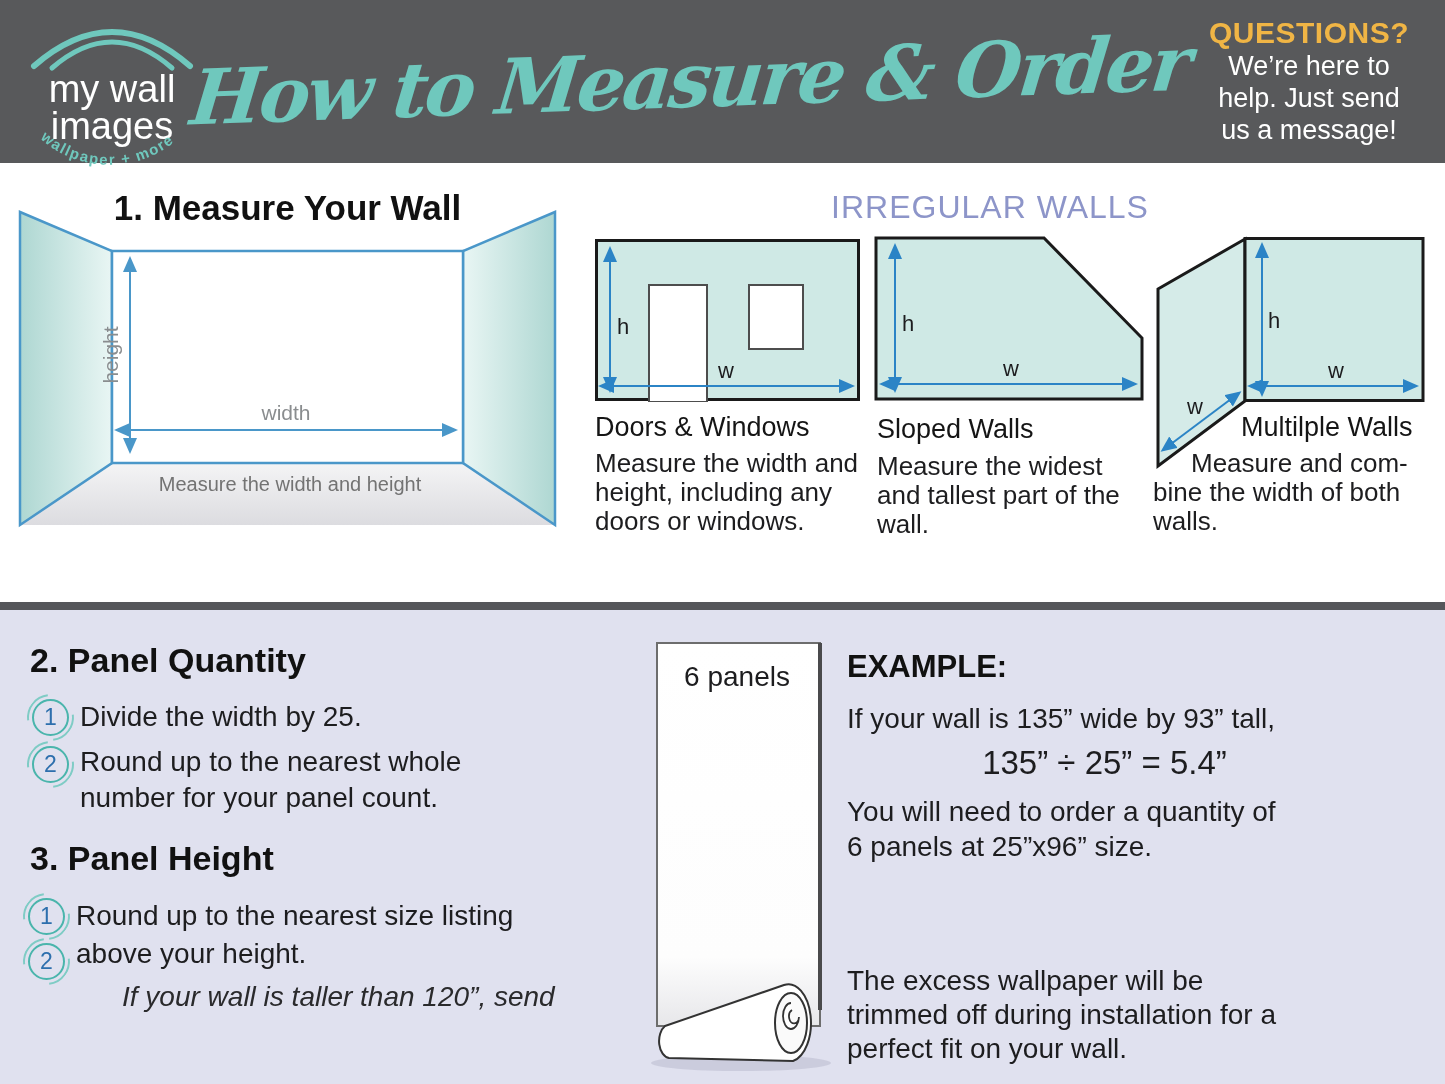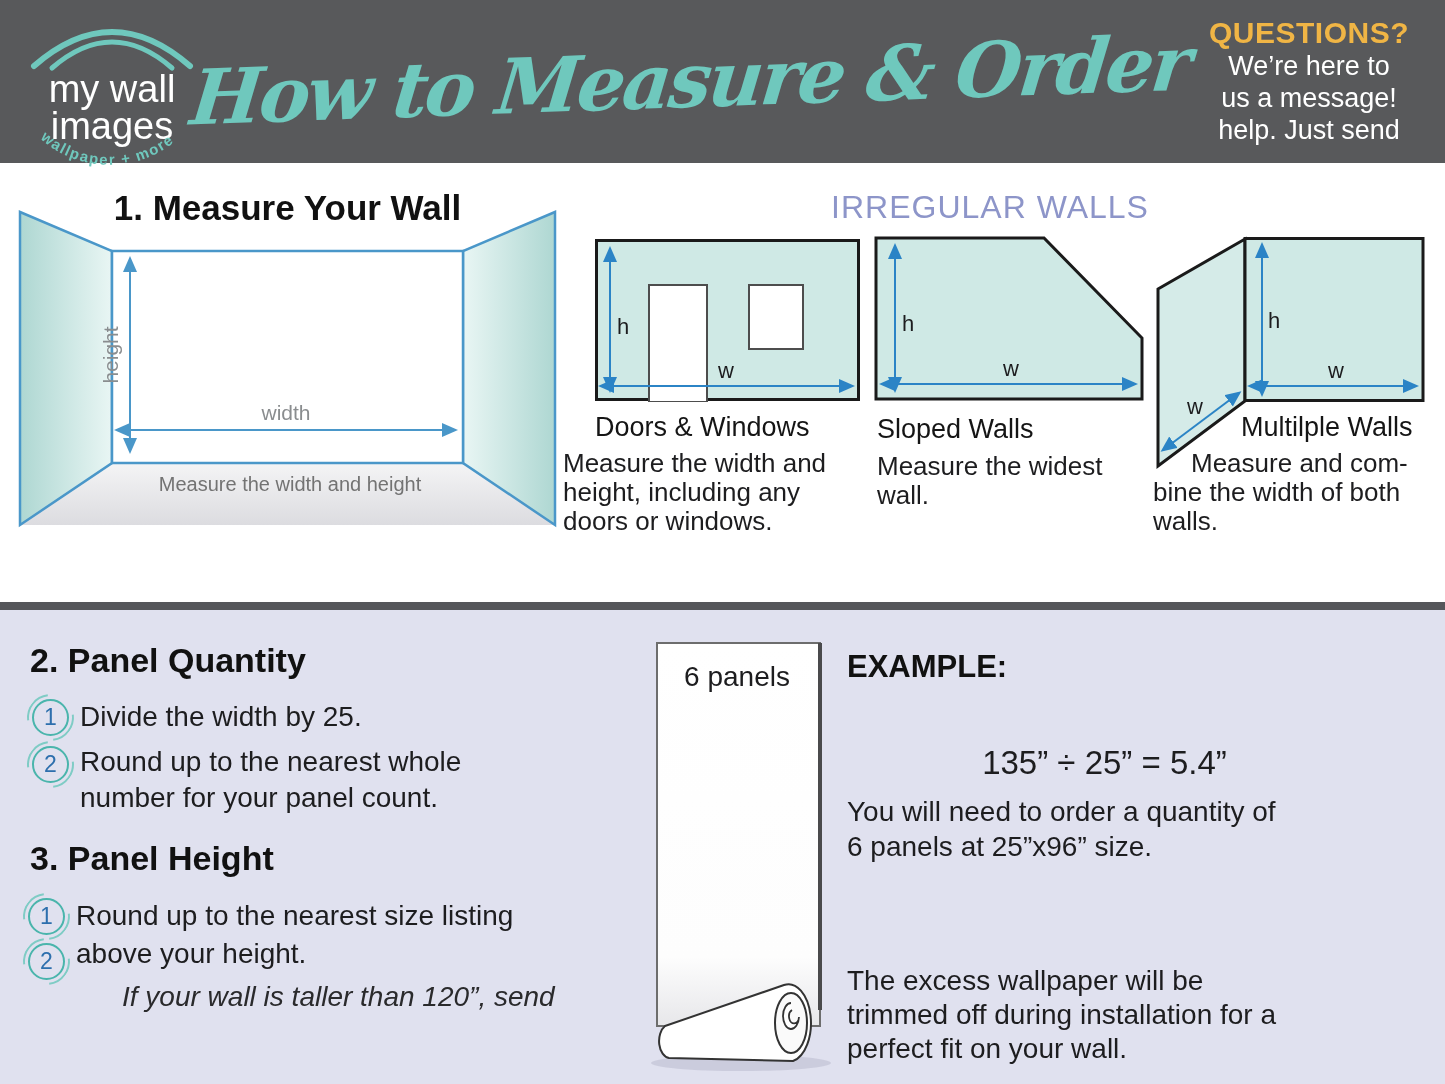--- a/index.html
+++ b/index.html
@@ -75,22 +75,22 @@
       <text font-size="15" font-weight="bold" fill="#6fc8bd" letter-spacing="1.5">
         <textPath href="#logo-tagline-path" startOffset="6">wallpaper + more</textPath>
       </text>
     </svg>
 
     <div id="script-title">How to Measure &amp; Order</div>
 
     <div id="questions-block">
       <div id="questions-label">QUESTIONS?</div>
       <span class="help-line">We’re here to</span>
+      <span class="help-line">help. Just send</span>
       <span class="help-line">us a message!</span>
-      <span class="help-line">help. Just send</span>
     </div>
   </div>
 
   <div id="measure-heading">1. Measure Your Wall</div>
 
   <svg class="abs" style="left:15px;top:203px" width="545" height="332" viewBox="0 0 545 332">
     <defs>
       <linearGradient id="wallL" x1="0" y1="0" x2="1" y2="0">
         <stop offset="0" stop-color="#aed7d2"></stop>
           <stop offset="1" stop-color="#e9f6f4"></stop>
@@ -161,29 +161,30 @@
     <rect x="93" y="2.5" width="178" height="162" fill="#cfe9e5" stroke="#1a1a1a" stroke-width="3"></rect>
     <line x1="110" y1="9" x2="110" y2="158" stroke="#2b84c6" stroke-width="2" marker-start="url(#mM)" marker-end="url(#mM)"></line>
     <line x1="98" y1="150" x2="264" y2="150" stroke="#2b84c6" stroke-width="2" marker-start="url(#mM)" marker-end="url(#mM)"></line>
     <line x1="11" y1="214" x2="87" y2="157" stroke="#2b84c6" stroke-width="2" marker-start="url(#mM)" marker-end="url(#mM)"></line>
     <text x="122" y="92" font-size="22" fill="#1d1d1f" text-anchor="middle">h</text>
     <text x="184" y="142" font-size="22" fill="#1d1d1f" text-anchor="middle">w</text>
     <text x="43" y="178" font-size="22" fill="#1d1d1f" text-anchor="middle">w</text>
   </svg>
 
   <div class="diagram-title" style="left:595px;top:412px">Doors &amp; Windows</div>
-  <div class="diagram-desc" style="left:563px;top:449px">
+  <div class="diagram-desc" style="left:595px;top:449px">
     <span>Measure the width and</span>
     <span>height, including any</span>
     <span>doors or windows.</span>
   </div>
 
   <div class="diagram-title" style="left:877px;top:414px">Sloped Walls</div>
   <div class="diagram-desc" style="left:877px;top:452px">
     <span>Measure the widest</span>
+    <span>and tallest part of the</span>
     <span>wall.</span>
   </div>
 
   <div class="diagram-title" style="left:1241px;top:412px">Multilple Walls</div>
   <div class="diagram-desc" style="left:1153px;top:449px">
     <span style="text-indent:38px">Measure and com-</span>
     <span>bine the width of both</span>
     <span>walls.</span>
   </div>
 
@@ -234,20 +235,21 @@
     <ellipse cx="100" cy="425" rx="90" ry="8" fill="rgba(90,90,120,0.15)"></ellipse>
     <rect x="16" y="5" width="163" height="383" fill="url(#sheetG)" stroke="#6d6d6d" stroke-width="2"></rect>
     <line x1="179" y1="5" x2="179" y2="372" stroke="#4a4a4c" stroke-width="4"></line>
     <path d="M 24,388 L 143,347 A 22,38 0 1 1 152,423 L 28,420 A 11,17 0 0 1 24,388 Z" fill="#ffffff" stroke="#333333" stroke-width="2"></path>
     <ellipse cx="150" cy="385" rx="16" ry="30" fill="#fafafa" stroke="#333333" stroke-width="2"></ellipse>
     <path d="M 150,365 a 8,13 0 1 0 8,14 a 5,7 0 1 1 -7,-7" fill="#ffffff" stroke="#333333" stroke-width="1.8"></path>
     <text x="96" y="48" text-anchor="middle" font-size="28" fill="#1d1d1f">6 panels</text>
   </svg>
 
   <div id="example-heading">EXAMPLE:</div>
+  <div id="example-intro">If your wall is 135” wide by 93” tall,</div>
   <div id="example-formula">135” ÷ 25” = 5.4”</div>
   <div id="example-order">
     <span>You will need to order a quantity of</span>
     <span>6 panels at 25”x96” size.</span>
   </div>
   <div id="example-excess">
     <span>The excess wallpaper will be</span>
     <span>trimmed off during installation for a</span>
     <span>perfect fit on your wall.</span>
   </div>

